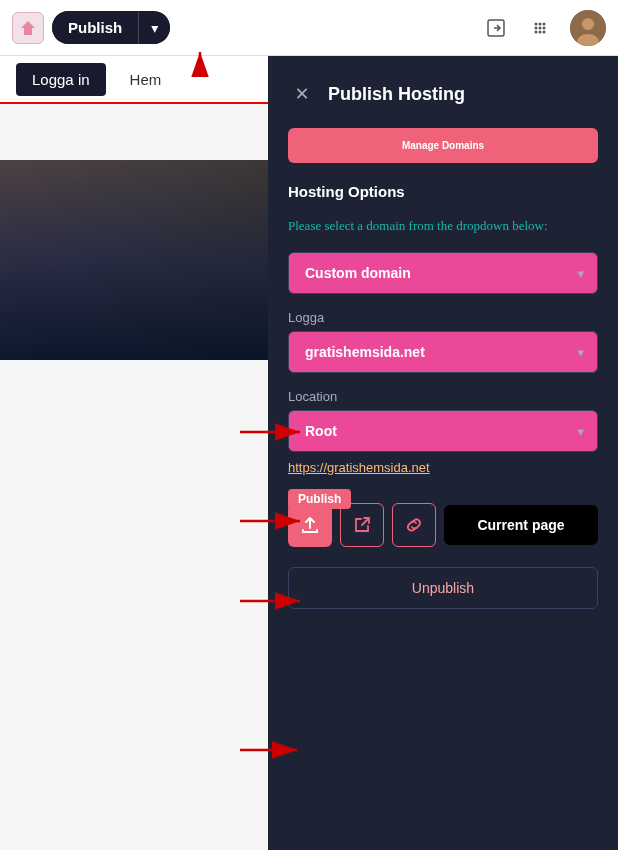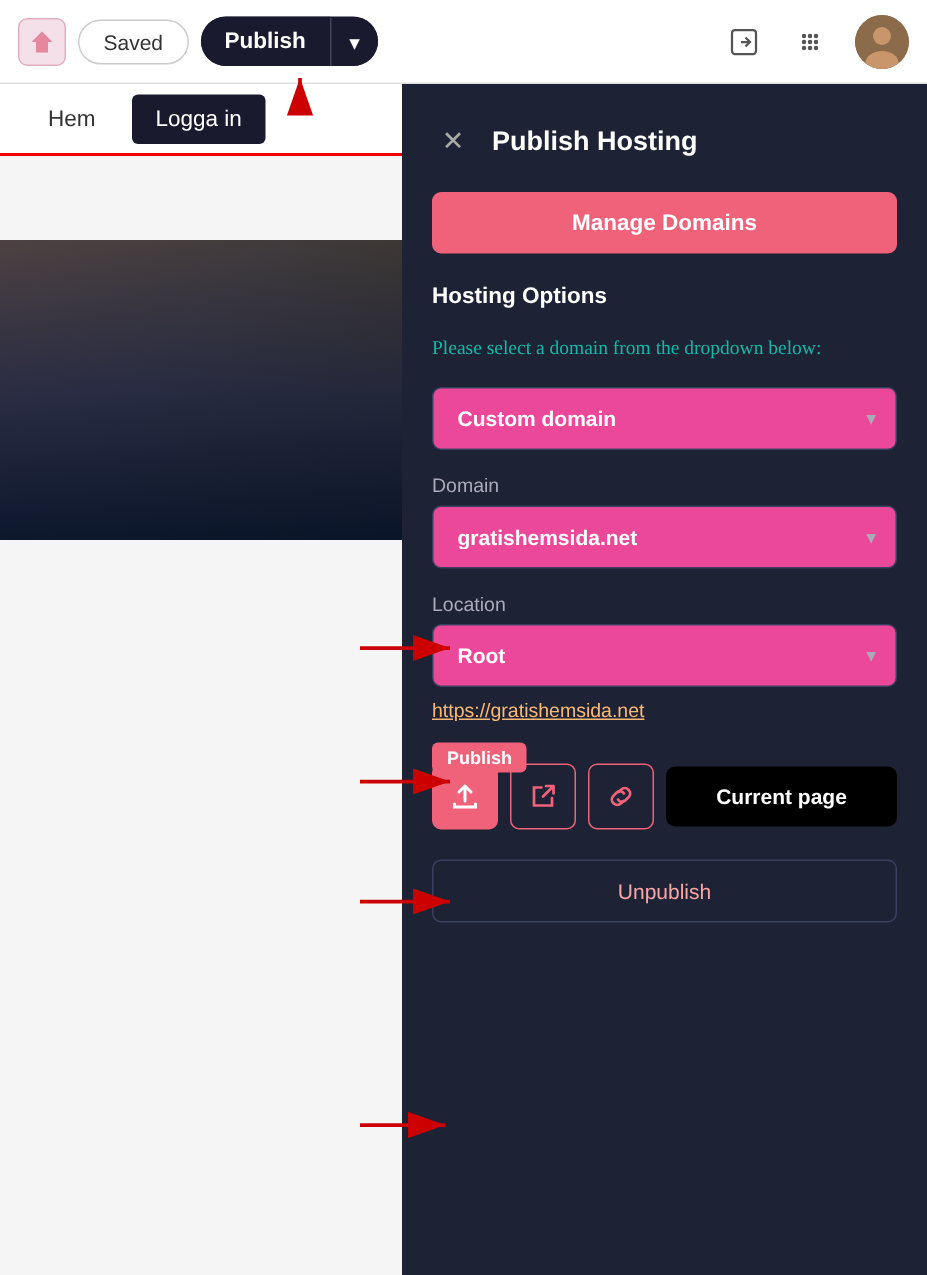--- a/index.html
+++ b/index.html
@@ -207,21 +207,21 @@
       font-weight: 600;
       color: #fff;
     }
 
     .manage-domains-btn {
       width: 100%;
       background: #f0627a;
       border: none;
       border-radius: 6px;
       color: #fff;
-      font-size: 15px;
+      font-size: 10px;
       font-weight: 600;
       padding: 12px;
       cursor: pointer;
       margin-bottom: 20px;
     }
 
     .section-title {
       font-size: 15px;
       font-weight: 700;
       color: #fff;
@@ -366,21 +366,20 @@
 </head>
 <body>
 
 <div class="toolbar">
   <div class="toolbar-logo">
     <svg width="18" height="18" viewBox="0 0 18 18" fill="none">
       <path d="M2 9 L9 2 L16 9 L13 9 L13 16 L5 16 L5 9 Z" fill="#e06080" opacity="0.7"></path>
     </svg>
   </div>
 
-  <button class="toolbar-saved-btn">Saved</button>
 
   <div class="toolbar-publish-group">
     <button class="toolbar-publish-btn">Publish</button>
     <button class="toolbar-publish-chevron">▾</button>
   </div>
 
   <div class="toolbar-spacer"></div>
 
   <button class="toolbar-icon-btn">
     <svg width="20" height="20" viewBox="0 0 20 20" fill="none">
@@ -407,22 +406,22 @@
     <svg width="36" height="36" viewBox="0 0 36 36">
       <circle cx="18" cy="18" r="18" fill="#8B6B4A"></circle>
       <circle cx="18" cy="14" r="6" fill="#c9956a"></circle>
       <ellipse cx="18" cy="32" rx="11" ry="8" fill="#c9956a"></ellipse>
     </svg>
   </div>
 </div>
 
 <div class="main-content">
   <div class="nav-bar">
+    <span class="nav-item active">Logga in</span>
     <span class="nav-item">Hem</span>
-    <span class="nav-item active">Logga in</span>
   </div>
   <div class="page-image"></div>
 </div>
 
 <div class="publish-panel">
   <div class="panel-header">
     <button class="panel-close-btn">✕</button>
     <span class="panel-title">Publish Hosting</span>
   </div>
 
@@ -434,21 +433,21 @@
   
   <div class="dropdown-wrapper">
     <select>
       <option>Custom domain</option>
       <option>Free subdomain</option>
     </select>
     <span class="chevron">▾</span>
   </div>
 
   
-  <div class="field-label">Domain</div>
+  <div class="field-label">Logga</div>
   <div class="dropdown-wrapper">
     <select>
       <option>gratishemsida.net</option>
     </select>
     <span class="chevron">▾</span>
   </div>
 
   
   <div class="field-label">Location</div>
   <div class="dropdown-wrapper">

